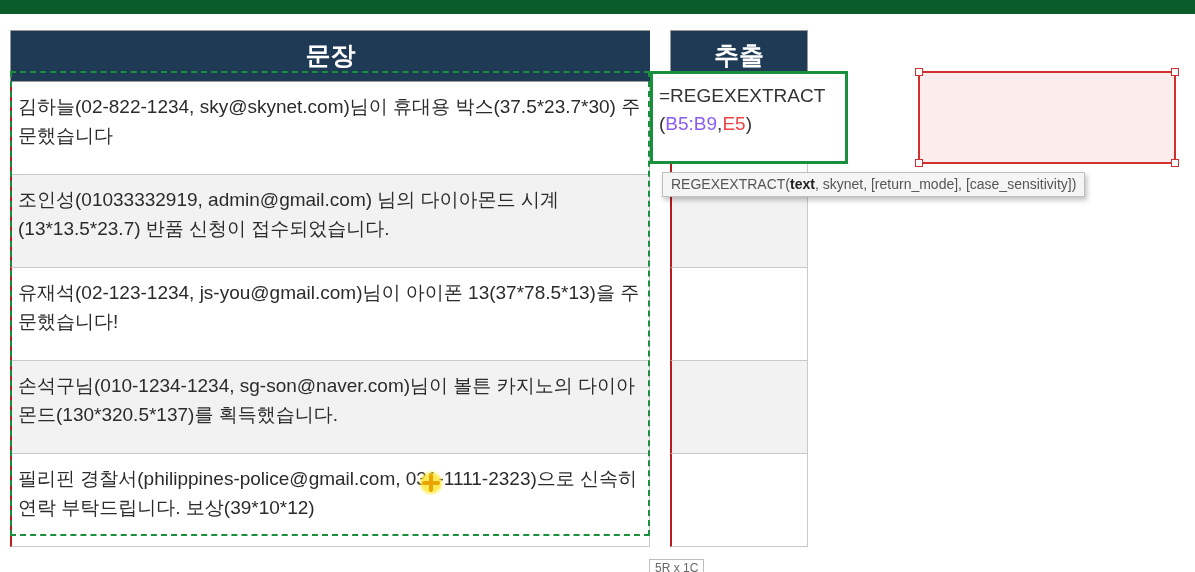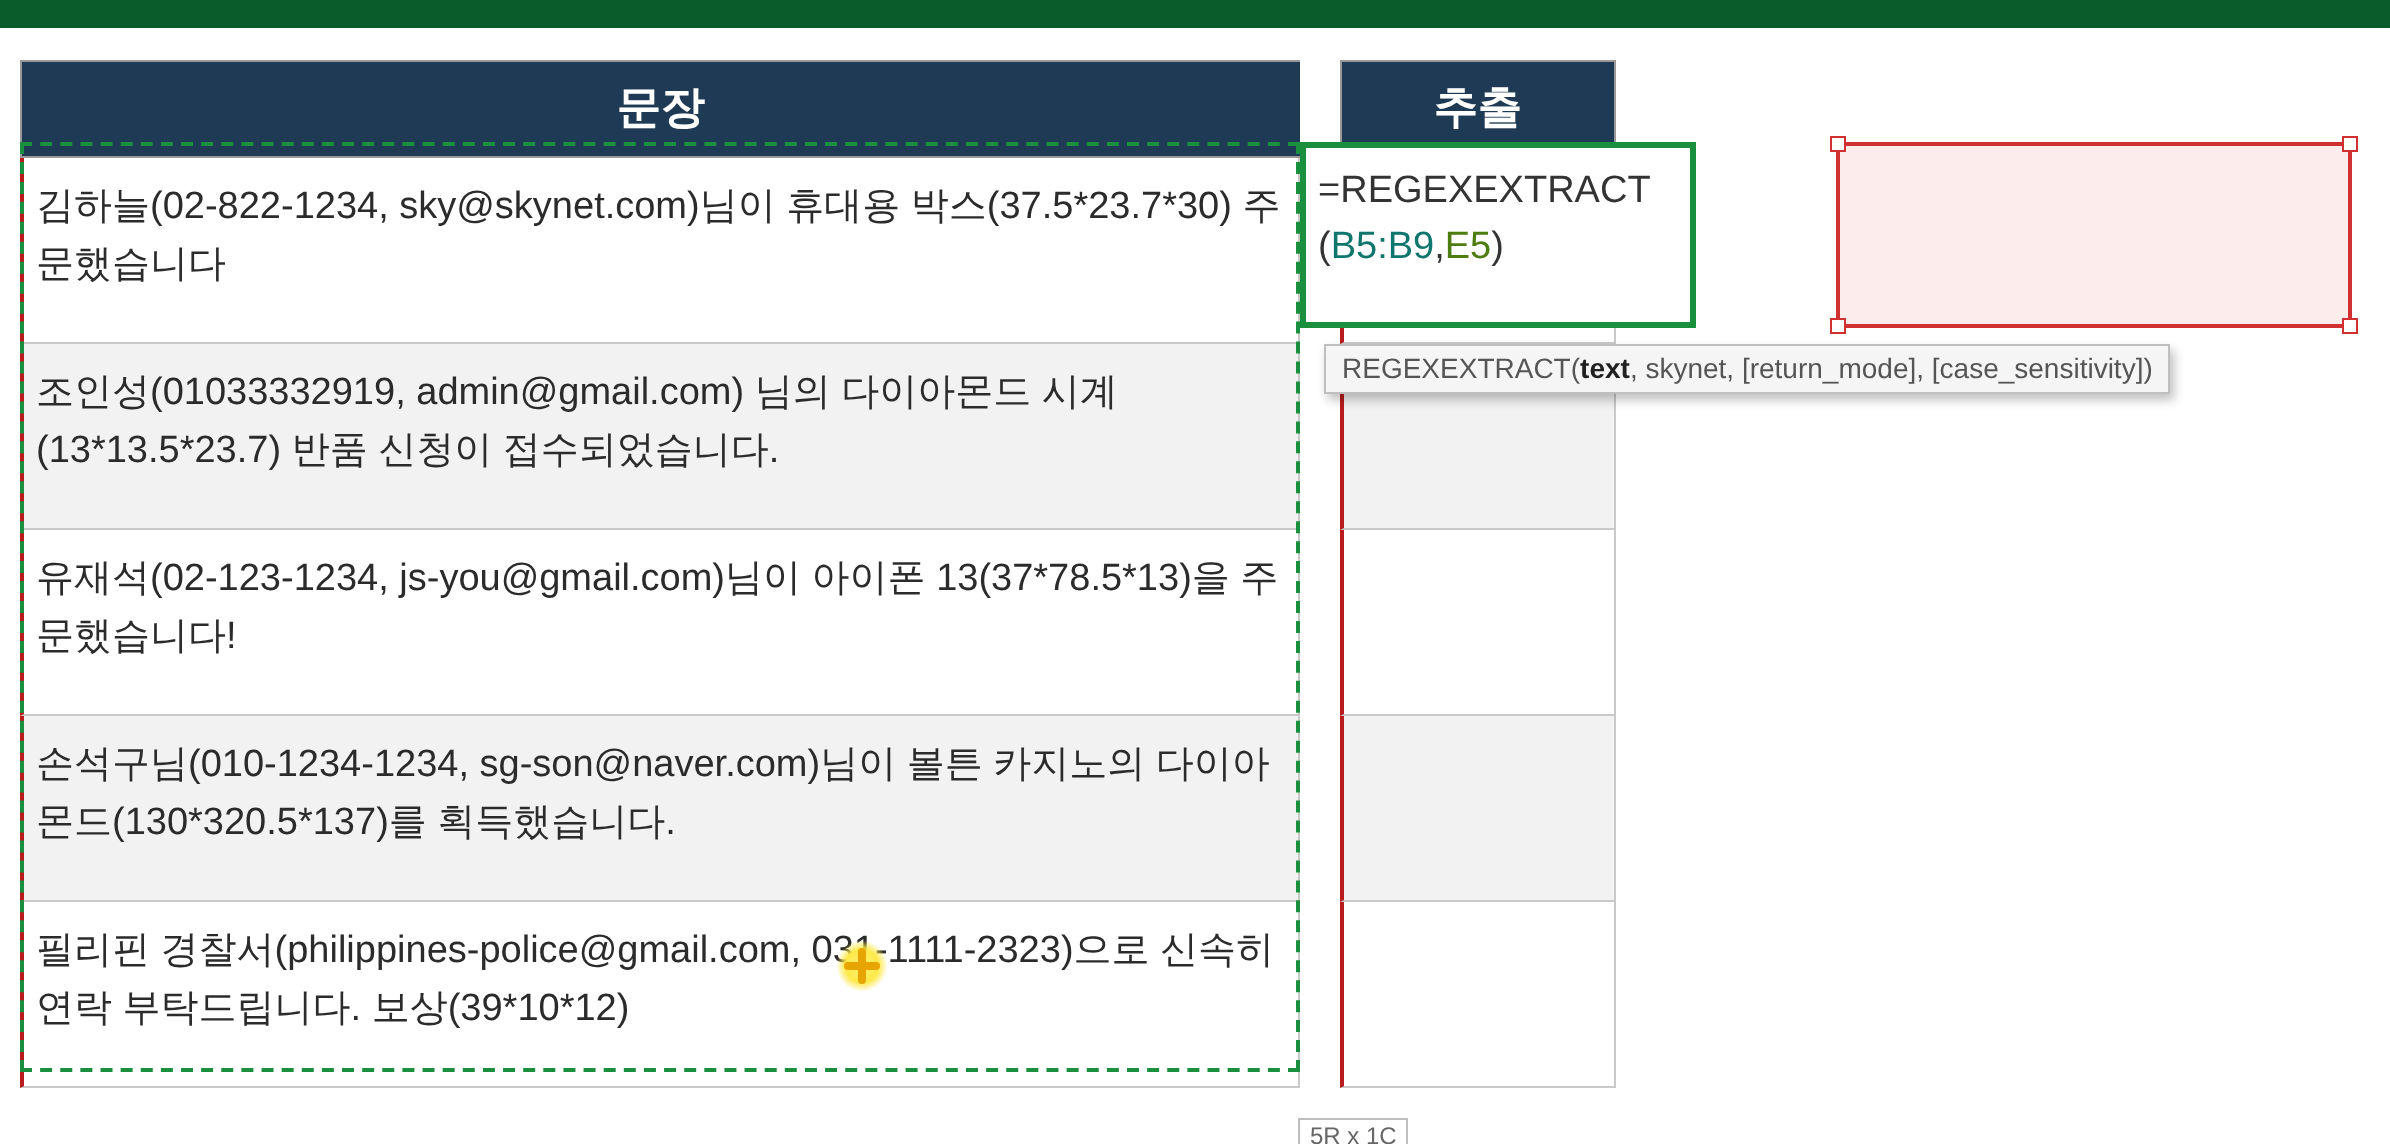--- a/index.html
+++ b/index.html
@@ -27,21 +27,21 @@
     align-items: flex-start;
   }
   .col-sentence { width: 640px; }
   .col-extract  { width: 158px; padding-left: 20px; }
   .col-spacer   { width: 70px; }
   .col-pattern  { width: 258px; }
 
   .hdr {
     background: #1f3a54;
     color: #fff;
-    font-size: 22px;
+    font-size: 25px;
     font-weight: 600;
     text-align: center;
     padding: 8px 0 9px 0;
     border: 1px solid #999;
     font-family: Liberation Mono, monospace;
   }
   .col-sentence .hdr { border-right: none; }
   .col-extract  .hdr { border-left: 1px solid #999; }
   .col-pattern  .hdr { text-align: left; padding-left: 10px; }
 
@@ -74,22 +74,22 @@
     position: absolute;
     border: 3px solid #1a8f3e;
     background: #fff;
     padding: 8px 6px 6px 6px;
     font-size: 19px;
     line-height: 1.45;
     word-break: break-all;
   }
   .active-cell .eq { color:#333; }
   .active-cell .fn { color:#333; }
-  .active-cell .ref1 { color:#0f766e; }
-  .active-cell .ref2 { color:#4d7c0f; }
+  .active-cell .ref1 { color:#8b5cf6; }
+  .active-cell .ref2 { color:#ef4444; }
 
   
   .pattern-cell {
     position: absolute;
     border: 2px solid #d03030;
     background: #fdecec;
   }
   .handle {
     position: absolute;
     width: 8px; height: 8px;

